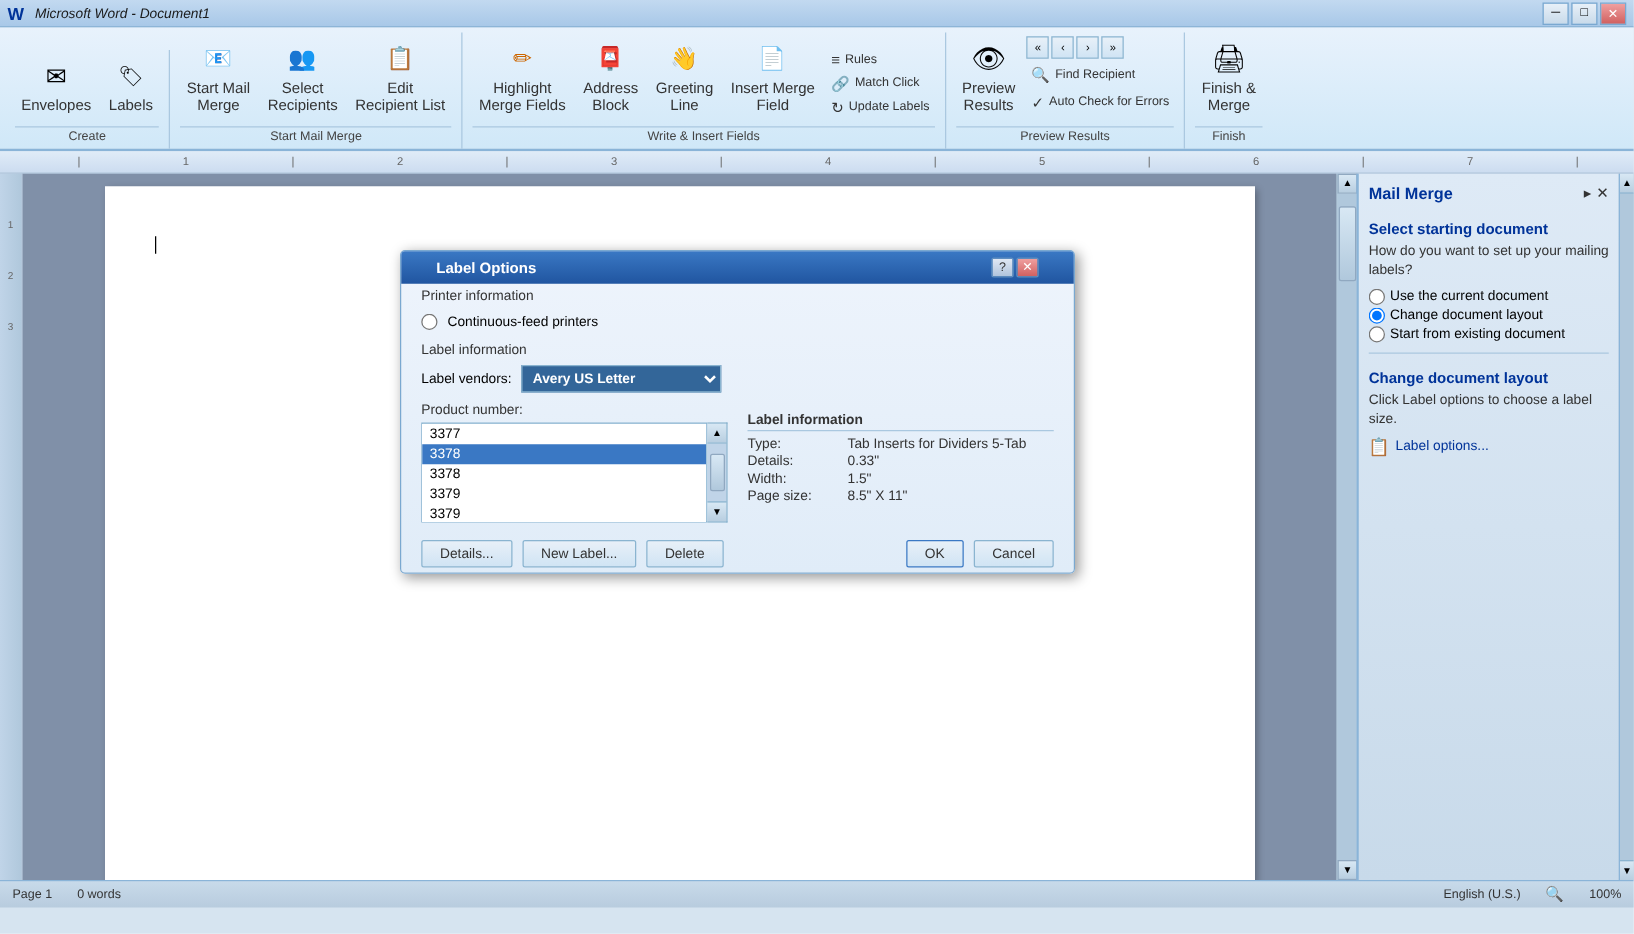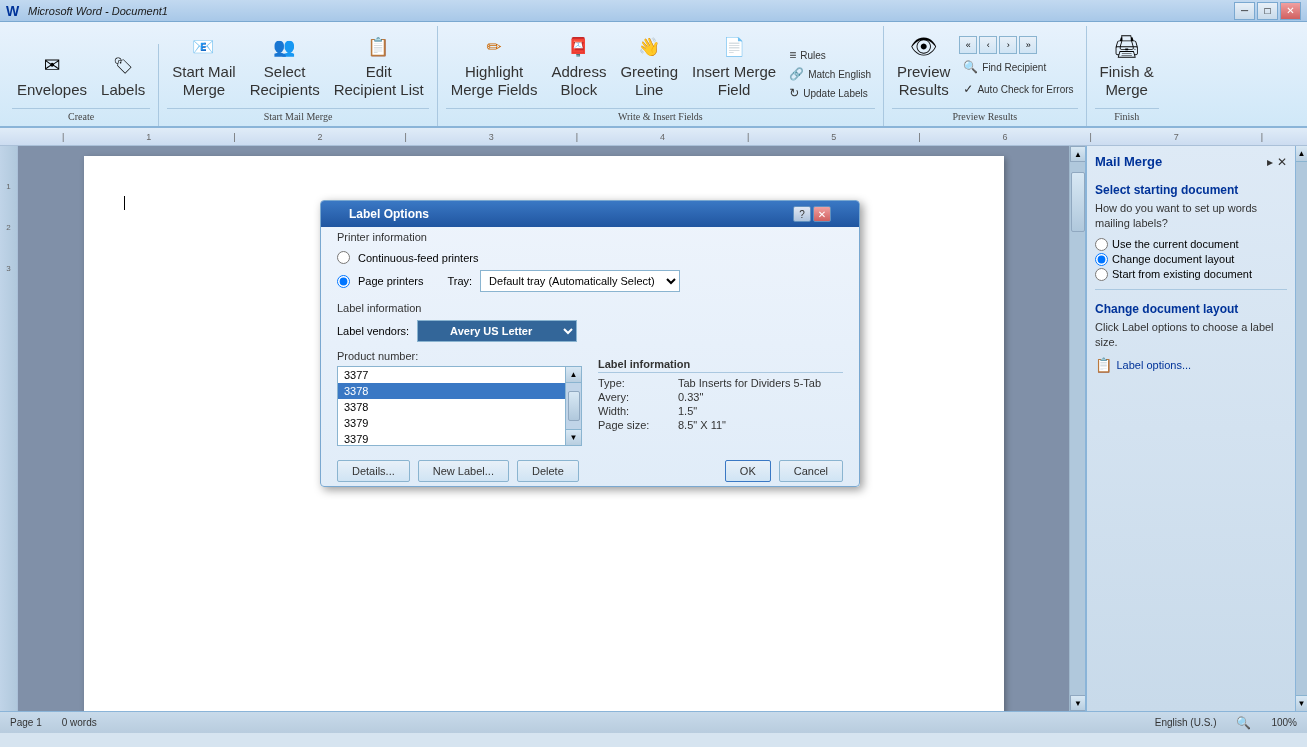--- a/index.html
+++ b/index.html
@@ -21,24 +21,24 @@
 
     
     .ribbon { background: linear-gradient(to bottom, #e8f2fc, #d0e8f8); border-bottom: 2px solid #8ab4d8; }
     .ribbon-tabs { display: flex; background: linear-gradient(to bottom, #cce0f4, #b8d4ec); padding-top: 2px; }
     .ribbon-tab { padding: 4px 12px; font-size: 11px; cursor: pointer; color: #333; border: 1px solid transparent; border-bottom: none; border-radius: 3px 3px 0 0; }
     .ribbon-tab.active { background: linear-gradient(to bottom, #e8f2fc, #d8ecf8); border-color: #8ab4d8; color: #000; font-weight: 500; }
     .ribbon-content { display: flex; padding: 4px 4px 0 4px; align-items: flex-end; gap: 0; }
     .ribbon-group { display: flex; flex-direction: column; border-right: 1px solid #aac8e0; padding: 2px 8px 0 8px; position: relative; }
     .ribbon-group:last-child { border-right: none; }
     .ribbon-group-items { display: flex; gap: 4px; align-items: flex-end; flex: 1; padding-bottom: 4px; }
-    .ribbon-group-label { text-align: center; font-size: 10px; color: #444; padding: 2px 0 4px; border-top: 1px solid #aac8e0; margin-top: 2px; font-family: Liberation Serif, serif; }
+    .ribbon-group-label { text-align: center; font-size: 10px; color: #444; padding: 2px 0 4px; border-top: 1px solid #aac8e0; margin-top: 2px; }
     .ribbon-btn { display: flex; flex-direction: column; align-items: center; cursor: pointer; padding: 2px 4px; border: 1px solid transparent; border-radius: 2px; min-width: 40px; }
     .ribbon-btn-icon { width: 32px; height: 32px; display: flex; align-items: center; justify-content: center; font-size: 20px; }
-    .ribbon-btn-label { font-size: 15px; color: #333; text-align: center; line-height: 1.2; white-space: nowrap; }
+    .ribbon-btn-label { font-size: 12px; color: #333; text-align: center; line-height: 1.2; white-space: nowrap; }
     .ribbon-vertical { display: flex; flex-direction: column; gap: 1px; justify-content: center; }
     .ribbon-small-row { display: flex; align-items: center; gap: 2px; cursor: pointer; padding: 1px 3px; border: 1px solid transparent; border-radius: 2px; white-space: nowrap; font-size: 10px; color: #333; }
     .ribbon-small-icon { font-size: 12px; margin-right: 2px; }
 
     
     .doc-area { flex: 1; background: #9db8d0; overflow: hidden; position: relative; display: flex; padding: 10px; }
     .doc-page { background: white; margin: 0 auto; width: 920px; min-height: 580px; box-shadow: 2px 2px 6px rgba(0,0,0,0.3); position: relative; padding: 40px; }
     .doc-cursor { display: inline-block; width: 1px; height: 14px; background: #000; animation: blink 1s step-end infinite; }
     @keyframes blink { 0%, 100% { opacity: 1; } 50% { opacity: 0; } }
 
@@ -67,21 +67,21 @@
 
     
     .dialog-overlay { position: fixed; top: 0; left: 0; width: 1307px; height: 747px; pointer-events: none; z-index: 100; }
     .dialog { position: absolute; top: 200px; left: 320px; width: 540px; background: linear-gradient(to bottom, #eef4fc, #e0ecf8); border: 1px solid #7aa8d0; box-shadow: 3px 3px 10px rgba(0,0,0,0.4); border-radius: 4px; pointer-events: all; font-size: 11px; }
     .dialog-title-bar { background: linear-gradient(to bottom, #3a78c4, #2055a0); color: white; padding: 5px 28px; display: flex; align-items: center; justify-content: space-between; border-radius: 3px 3px 0 0; }
     .dialog-title-text { font-size: 12px; font-weight: bold; }
     .dialog-title-btns { display: flex; gap: 2px; }
     .dialog-title-btn { width: 18px; height: 16px; background: linear-gradient(to bottom, #e0e8f4, #b0c4dc); border: 1px solid #6090c0; font-size: 10px; cursor: pointer; display: flex; align-items: center; justify-content: center; border-radius: 2px; color: #333; }
     .dialog-body { padding: 4px 16px; }
     .dialog-section-title { font-size: 11px; color: #333; margin-bottom: 8px; }
-    .dialog-radio-group { display: flex; flex-direction: column; gap: 6px; margin-bottom: 10px; }
+    .dialog-radio-group { display: flex; flex-direction: row; gap: 6px; margin-bottom: 10px; }
     .dialog-radio-row { display: flex; align-items: center; gap: 8px; }
     .dialog-select { height: 22px; border: 1px solid #8ab4d0; background: white; font-size: 11px; padding: 1px 4px; }
     .dialog-field-row { display: flex; align-items: center; gap: 8px; margin-bottom: 8px; }
     .dialog-subsection { font-size: 11px; font-weight: bold; color: #333; margin: 8px 0 4px; border-bottom: 1px solid #aac8e0; padding-bottom: 2px; }
     .dialog-info-row { display: flex; margin: 2px 0; }
     .dialog-info-label { width: 80px; color: #333; font-size: 11px; }
     .dialog-info-value { color: #333; font-size: 11px; }
     .dialog-main-content { display: flex; gap: 16px; }
     .dialog-left { flex: 1; }
     .dialog-right { flex: 1; }
@@ -173,21 +173,21 @@
           <div class="ribbon-btn-icon" style="font-size:18px;">📄</div>
           <div class="ribbon-btn-label">Insert Merge<br>Field</div>
         </div>
         <div class="ribbon-vertical">
           <div class="ribbon-small-row">
             <span class="ribbon-small-icon">≡</span>
             <span>Rules</span>
           </div>
           <div class="ribbon-small-row">
             <span class="ribbon-small-icon">🔗</span>
-            <span>Match English</span>
+            <span>Match Click</span>
           </div>
           <div class="ribbon-small-row">
             <span class="ribbon-small-icon">↻</span>
             <span>Update Labels</span>
           </div>
         </div>
       </div>
       <div class="ribbon-group-label">Write &amp; Insert Fields</div>
     </div>
 
@@ -273,21 +273,21 @@
 
   <div class="right-panel">
     <div class="panel-header">
       <span class="panel-title">Mail Merge</span>
       <div style="display:flex;gap:4px;">
         <span style="cursor:pointer;font-size:12px;color:#333;">▸</span>
         <span style="cursor:pointer;font-size:12px;color:#333;">✕</span>
       </div>
     </div>
     <div class="panel-section-title">Select starting document</div>
-    <div class="panel-text">How do you want to set up words mailing labels?</div>
+    <div class="panel-text">How do you want to set up your mailing labels?</div>
     <div>
       <label class="panel-radio">
         <input type="radio" name="doc_option" style="">
         <span>Use the current document</span>
       </label>
       <label class="panel-radio">
         <input type="radio" name="doc_option" checked="" style="">
         <span>Change document layout</span>
       </label>
       <label class="panel-radio">
@@ -334,37 +334,29 @@
     <div class="dialog-body">
 
       <div class="dialog-section-title">
         <span>Printer information</span>
       </div>
       <div class="dialog-radio-group">
         <label class="dialog-radio-row">
           <input type="radio" name="printer_type" style="">
           <span>Continuous-feed printers</span>
         </label>
-        <label class="dialog-radio-row">
-          <input type="radio" name="printer_type" checked="" style="">
-          <span>Page printers</span>
-          <span style="margin-left:16px;">Tray:</span>
-          <select class="dialog-select" style="width:200px;">
-            <option>Default tray (Automatically Select)</option>
-          </select>
-        </label>
       </div>
 
       <div style="font-size:11px;color:#333;margin-bottom:6px;">
         <span>Label information</span>
       </div>
 
       <div class="dialog-field-row">
         <span>Label vendors:</span>
-        <select class="dialog-select" style="width:160px; background:#336699; color:white; font-weight:bold;text-align:center;">
+        <select class="dialog-select" style="width:160px; background:#336699; color:white; font-weight:bold;">
           <option>Avery US Letter</option>
         </select>
       </div>
 
       <div class="dialog-main-content">
 
         <div class="dialog-left">
           <div style="font-size:11px;color:#333;margin-bottom:4px;">
             <span>Product number:</span>
           </div>
@@ -387,21 +379,21 @@
           </div>
         </div>
 
         <div class="dialog-right">
           <div class="dialog-subsection">Label information</div>
           <div class="dialog-info-row">
             <span class="dialog-info-label">Type:</span>
             <span class="dialog-info-value">Tab Inserts for Dividers 5-Tab</span>
           </div>
           <div class="dialog-info-row">
-            <span class="dialog-info-label">Avery:</span>
+            <span class="dialog-info-label">Details:</span>
             <span class="dialog-info-value">0.33"</span>
           </div>
           <div class="dialog-info-row">
             <span class="dialog-info-label">Width:</span>
             <span class="dialog-info-value">1.5"</span>
           </div>
           <div class="dialog-info-row">
             <span class="dialog-info-label">Page size:</span>
             <span class="dialog-info-value">8.5" X 11"</span>
           </div>

